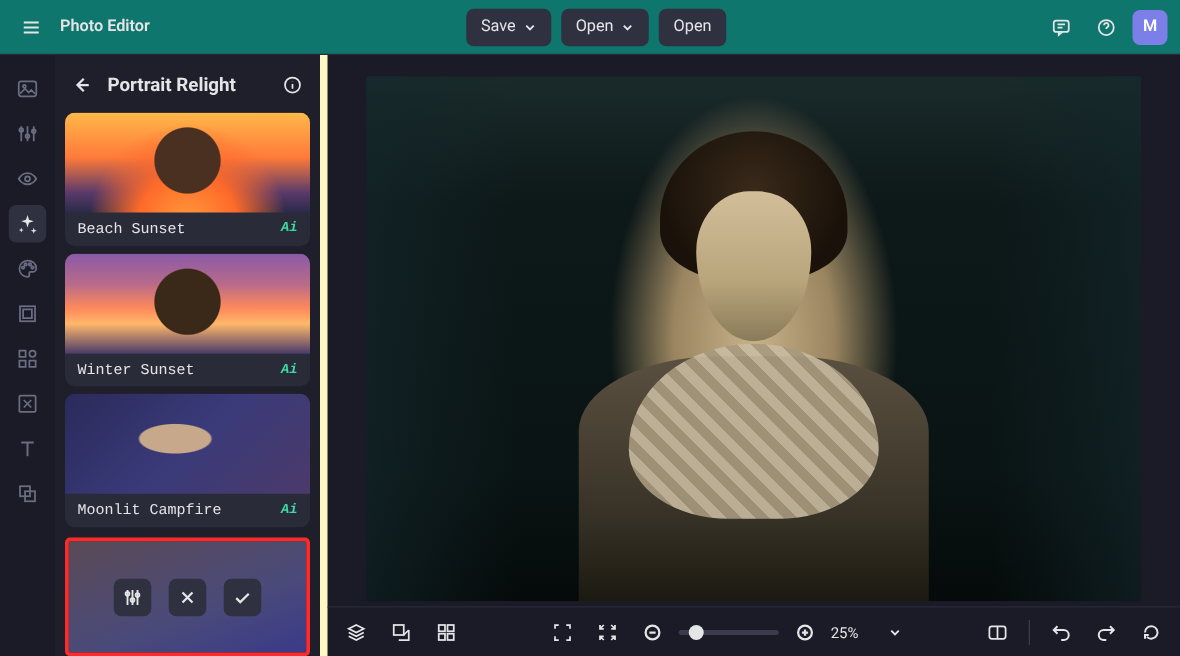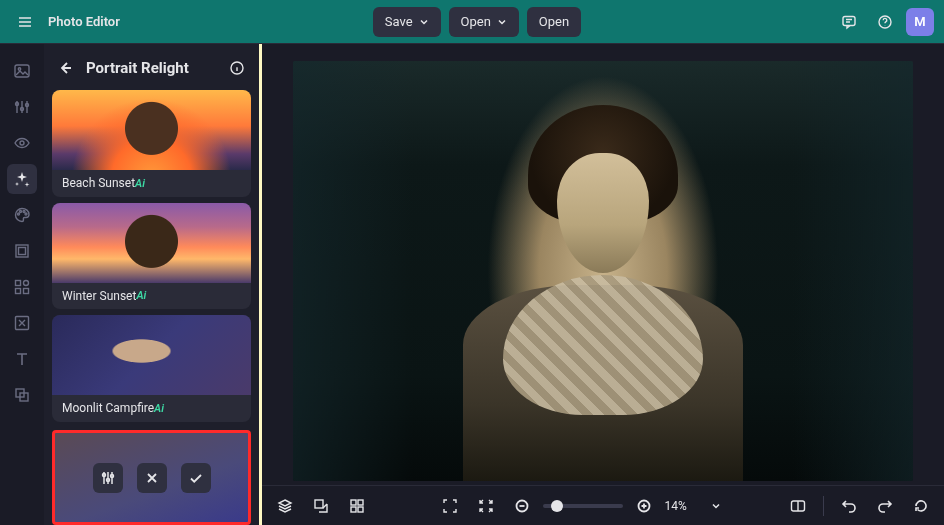--- a/index.html
+++ b/index.html
@@ -65,41 +65,42 @@
   display: flex; align-items: center; justify-content: center;
   border-radius: 6px;
   color: #6b6d82;
   cursor: pointer;
 }
 .tool.active { background: #2f3040; color: #e5e5e8; }
 
 .panel {
   width: 218px;
   background: #1e1f2b;
-  border-right: 3px solid #fef9c3;
+  border-right: 6px solid #fef9c3;
   display: flex; flex-direction: column;
   padding: 12px 8px 0 8px;
 }
 .panel-head {
   display: flex; align-items: center; gap: 8px;
   padding: 0 2px 10px 2px;
 }
 .panel-title { font-size: 15px; font-weight: 700; flex: 1; }
 .preset-list { display: flex; flex-direction: column; gap: 6px; overflow-y: auto; }
 .preset {
   background: #2a2b38;
   border-radius: 8px;
   overflow: hidden;
   cursor: pointer;
 }
 .preset-thumb { width: 100%; height: 80px; }
 .preset-row {
-  display: flex; align-items: center;
+  display: flex; justify-content: space-between; align-items: center;
   padding: 6px 10px 8px;
   font-size: 12px;
+  font-family: Liberation Mono, monospace;
 }
 .ai-badge { color: #3dd9a4; font-size: 11px; font-weight: 600; font-style: italic; }
 
 .action-box {
   margin-top: 8px;
   height: 96px;
   border: 3px solid #ff2a2a;
   border-radius: 4px;
   background: linear-gradient(160deg, #5a4a55 0%, #4a4a7a 60%, #3a3a8a 100%);
   display: flex; align-items: center; justify-content: center; gap: 14px;
@@ -402,21 +403,21 @@
             <path d="M4.5 7h5"></path>
           </svg>
       </span>
       <div class="zoom-slider"></div>
       <span class="icon-btn">
         <svg width="14" height="14" viewBox="0 0 14 14" stroke="currentColor" stroke-width="1.8" fill="none">
             <circle cx="7" cy="7" r="5.5"></circle>
             <path d="M4.5 7h5M7 4.5v5"></path>
           </svg>
       </span>
-      <span class="zoom-text">14%</span>
+      <span class="zoom-text">25%</span>
       <svg width="10" height="10" viewBox="0 0 10 10" stroke="currentColor" stroke-width="1.5" fill="none" style="cursor:pointer">
           <path d="M2 3.5L5 6.5 8 3.5"></path>
         </svg>
 
       <div class="spacer"></div>
 
       <span class="icon-btn">
         <svg width="18" height="18" viewBox="0 0 18 18" stroke="currentColor" stroke-width="1.4" fill="none">
             <rect x="2.5" y="4" width="13" height="10" rx="2"></rect>
             <path d="M9 4v10"></path>

